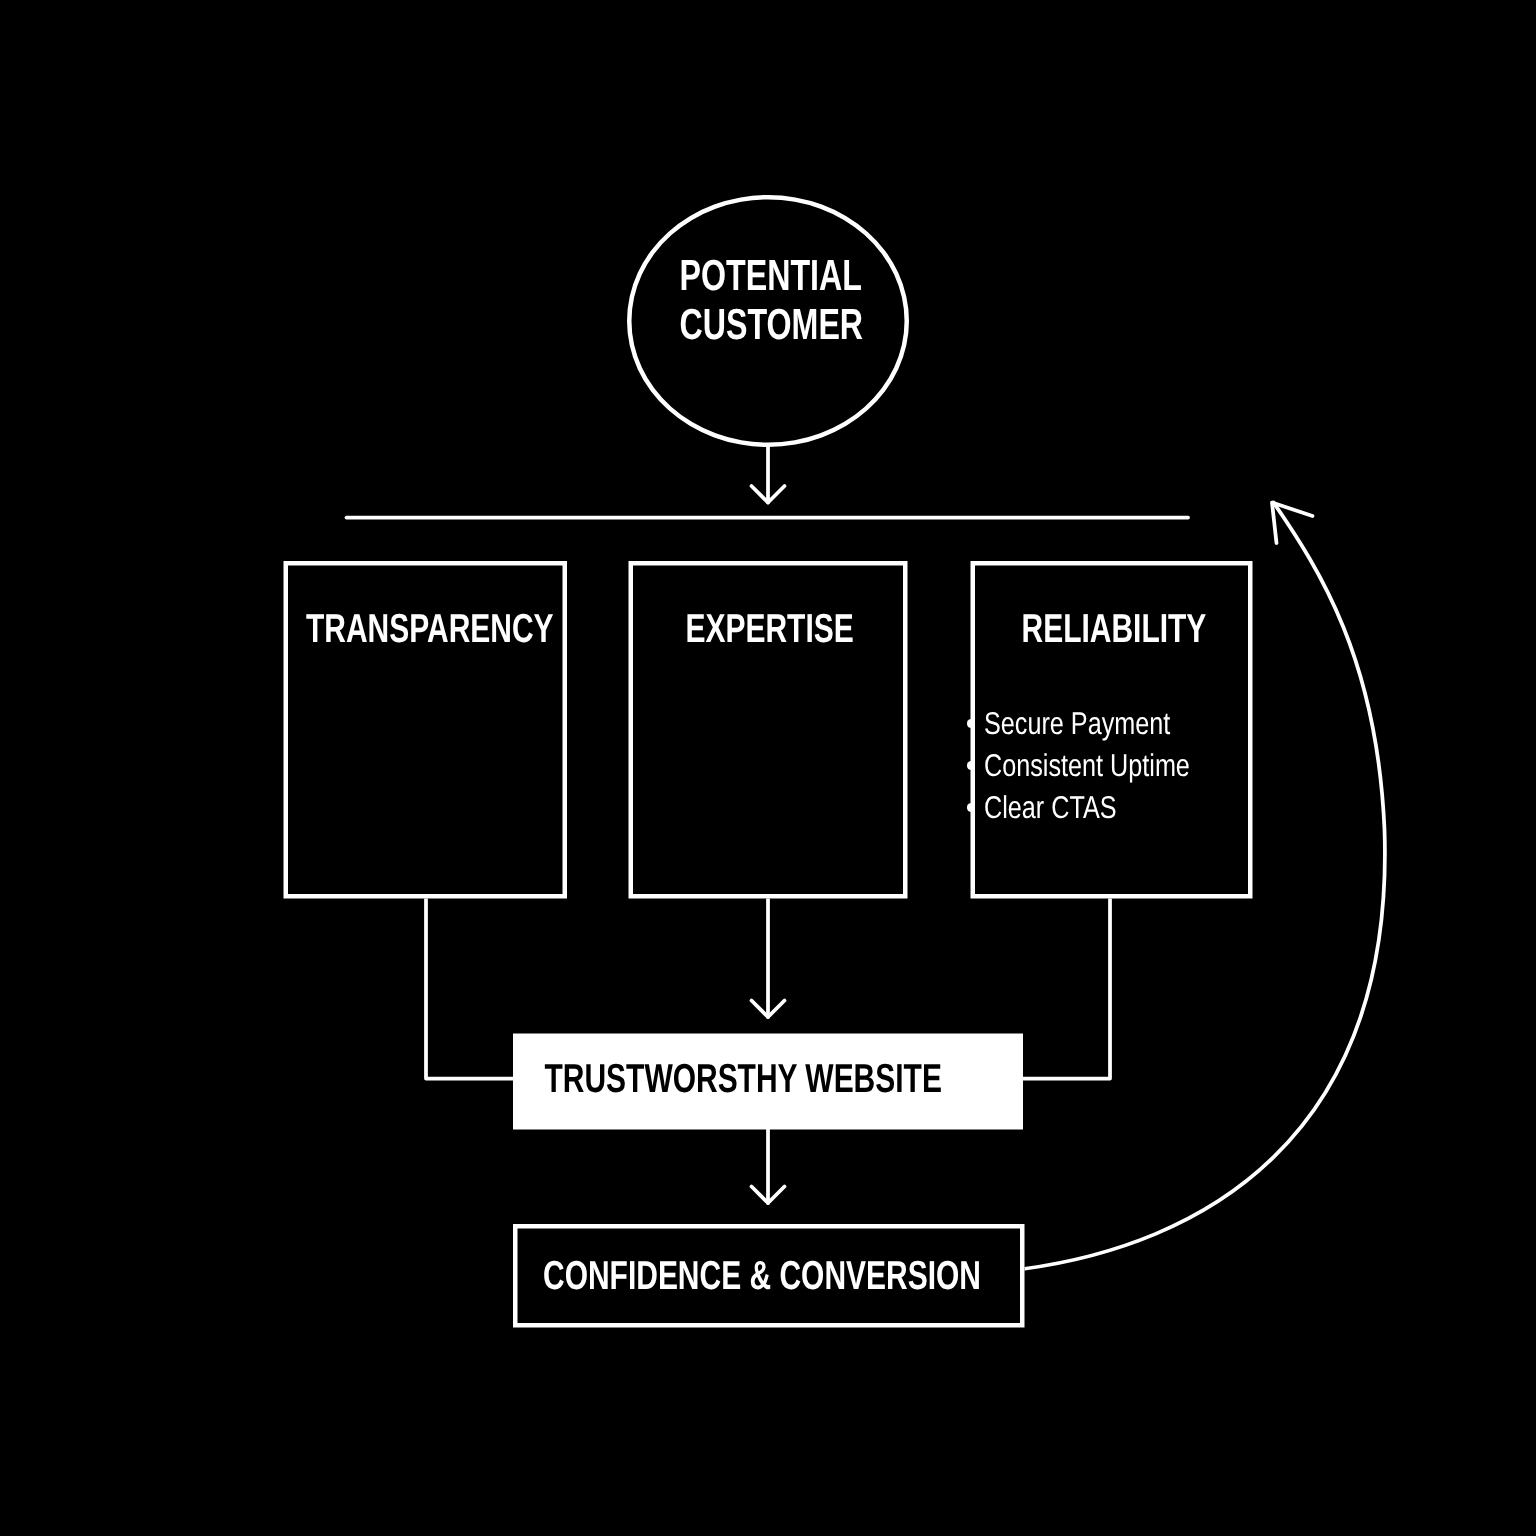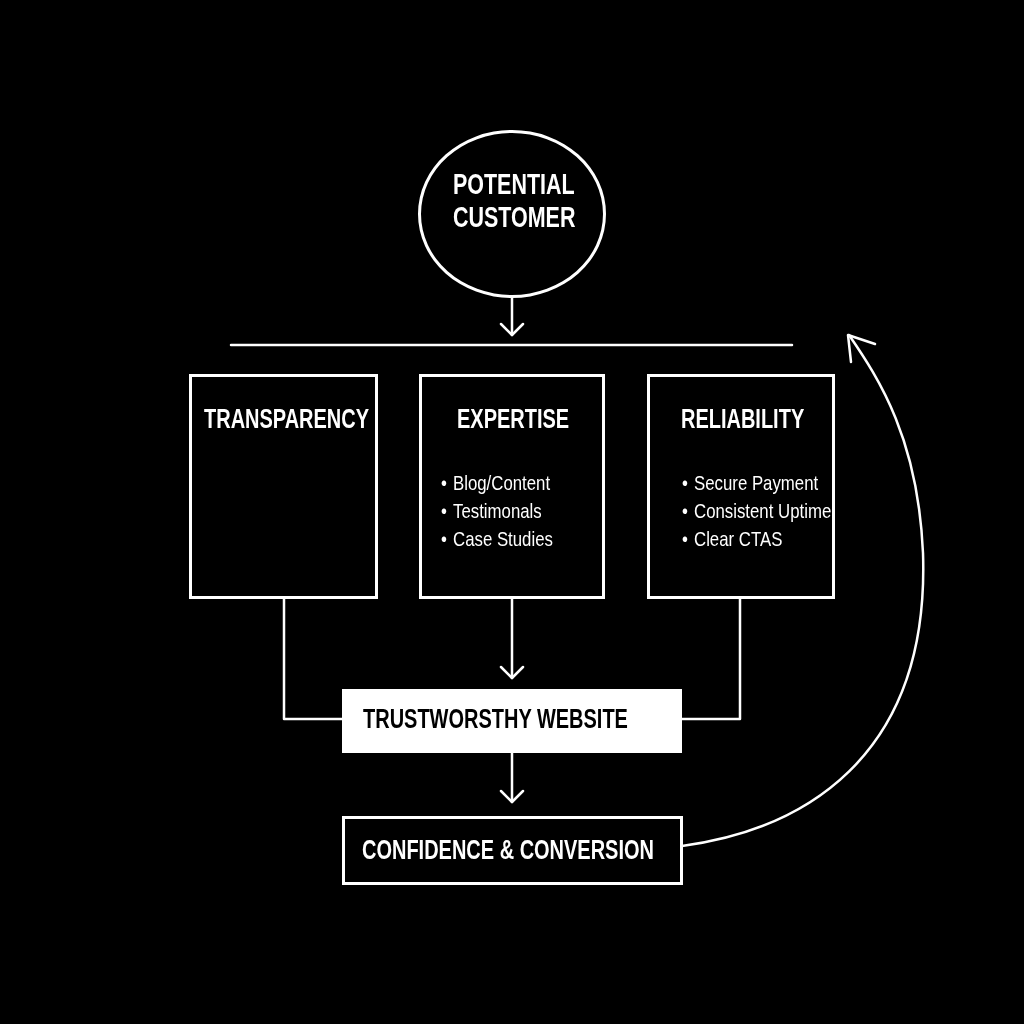--- a/index.html
+++ b/index.html
@@ -60,29 +60,24 @@
 
   <div class="node circle" style="left:418px; top:130px; width:188px; height:168px;"></div>
   <div class="txt center-title" style="left:453px; top:168px;">POTENTIAL</div>
   <div class="txt center-title" style="left:453px; top:201px;">CUSTOMER</div>
 
   <div class="node box" style="left:189px; top:374px; width:189px; height:225px;"></div>
   <div class="txt title" style="left:204px; top:406px;">TRANSPARENCY</div>
 
   <div class="node box" style="left:419px; top:374px; width:186px; height:225px;"></div>
   <div class="txt title" style="left:457px; top:406px;">EXPERTISE</div>
-  <div class="txt" style="left:441px; top:469px;">
-    <div class="bullet-item"><span class="bullet-dot">•</span><span>Blog/Content</span></div>
-    <div class="bullet-item"><span class="bullet-dot">•</span><span>Testimonals</span></div>
-    <div class="bullet-item"><span class="bullet-dot">•</span><span>Case Studies</span></div>
-  </div>
 
   <div class="node box" style="left:647px; top:374px; width:188px; height:225px;"></div>
   <div class="txt title" style="left:681px; top:406px;">RELIABILITY</div>
-  <div class="txt" style="left:682px; top:469px;">
+  <div class="txt" style="left:644px; top:469px;">
     <div class="bullet-item"><span class="bullet-dot">•</span><span>Secure Payment</span></div>
     <div class="bullet-item"><span class="bullet-dot">•</span><span>Consistent Uptime</span></div>
     <div class="bullet-item"><span class="bullet-dot">•</span><span>Clear CTAS</span></div>
   </div>
 
   <div class="node box-filled" style="left:342px; top:689px; width:340px; height:64px;"></div>
   <div class="txt title dark" style="left:363px; top:706px;">TRUSTWORSTHY WEBSITE</div>
 
   <div class="node box" style="left:342px; top:816px; width:341px; height:69px;"></div>
   <div class="txt title" style="left:362px; top:837px;">CONFIDENCE &amp; CONVERSION</div>

